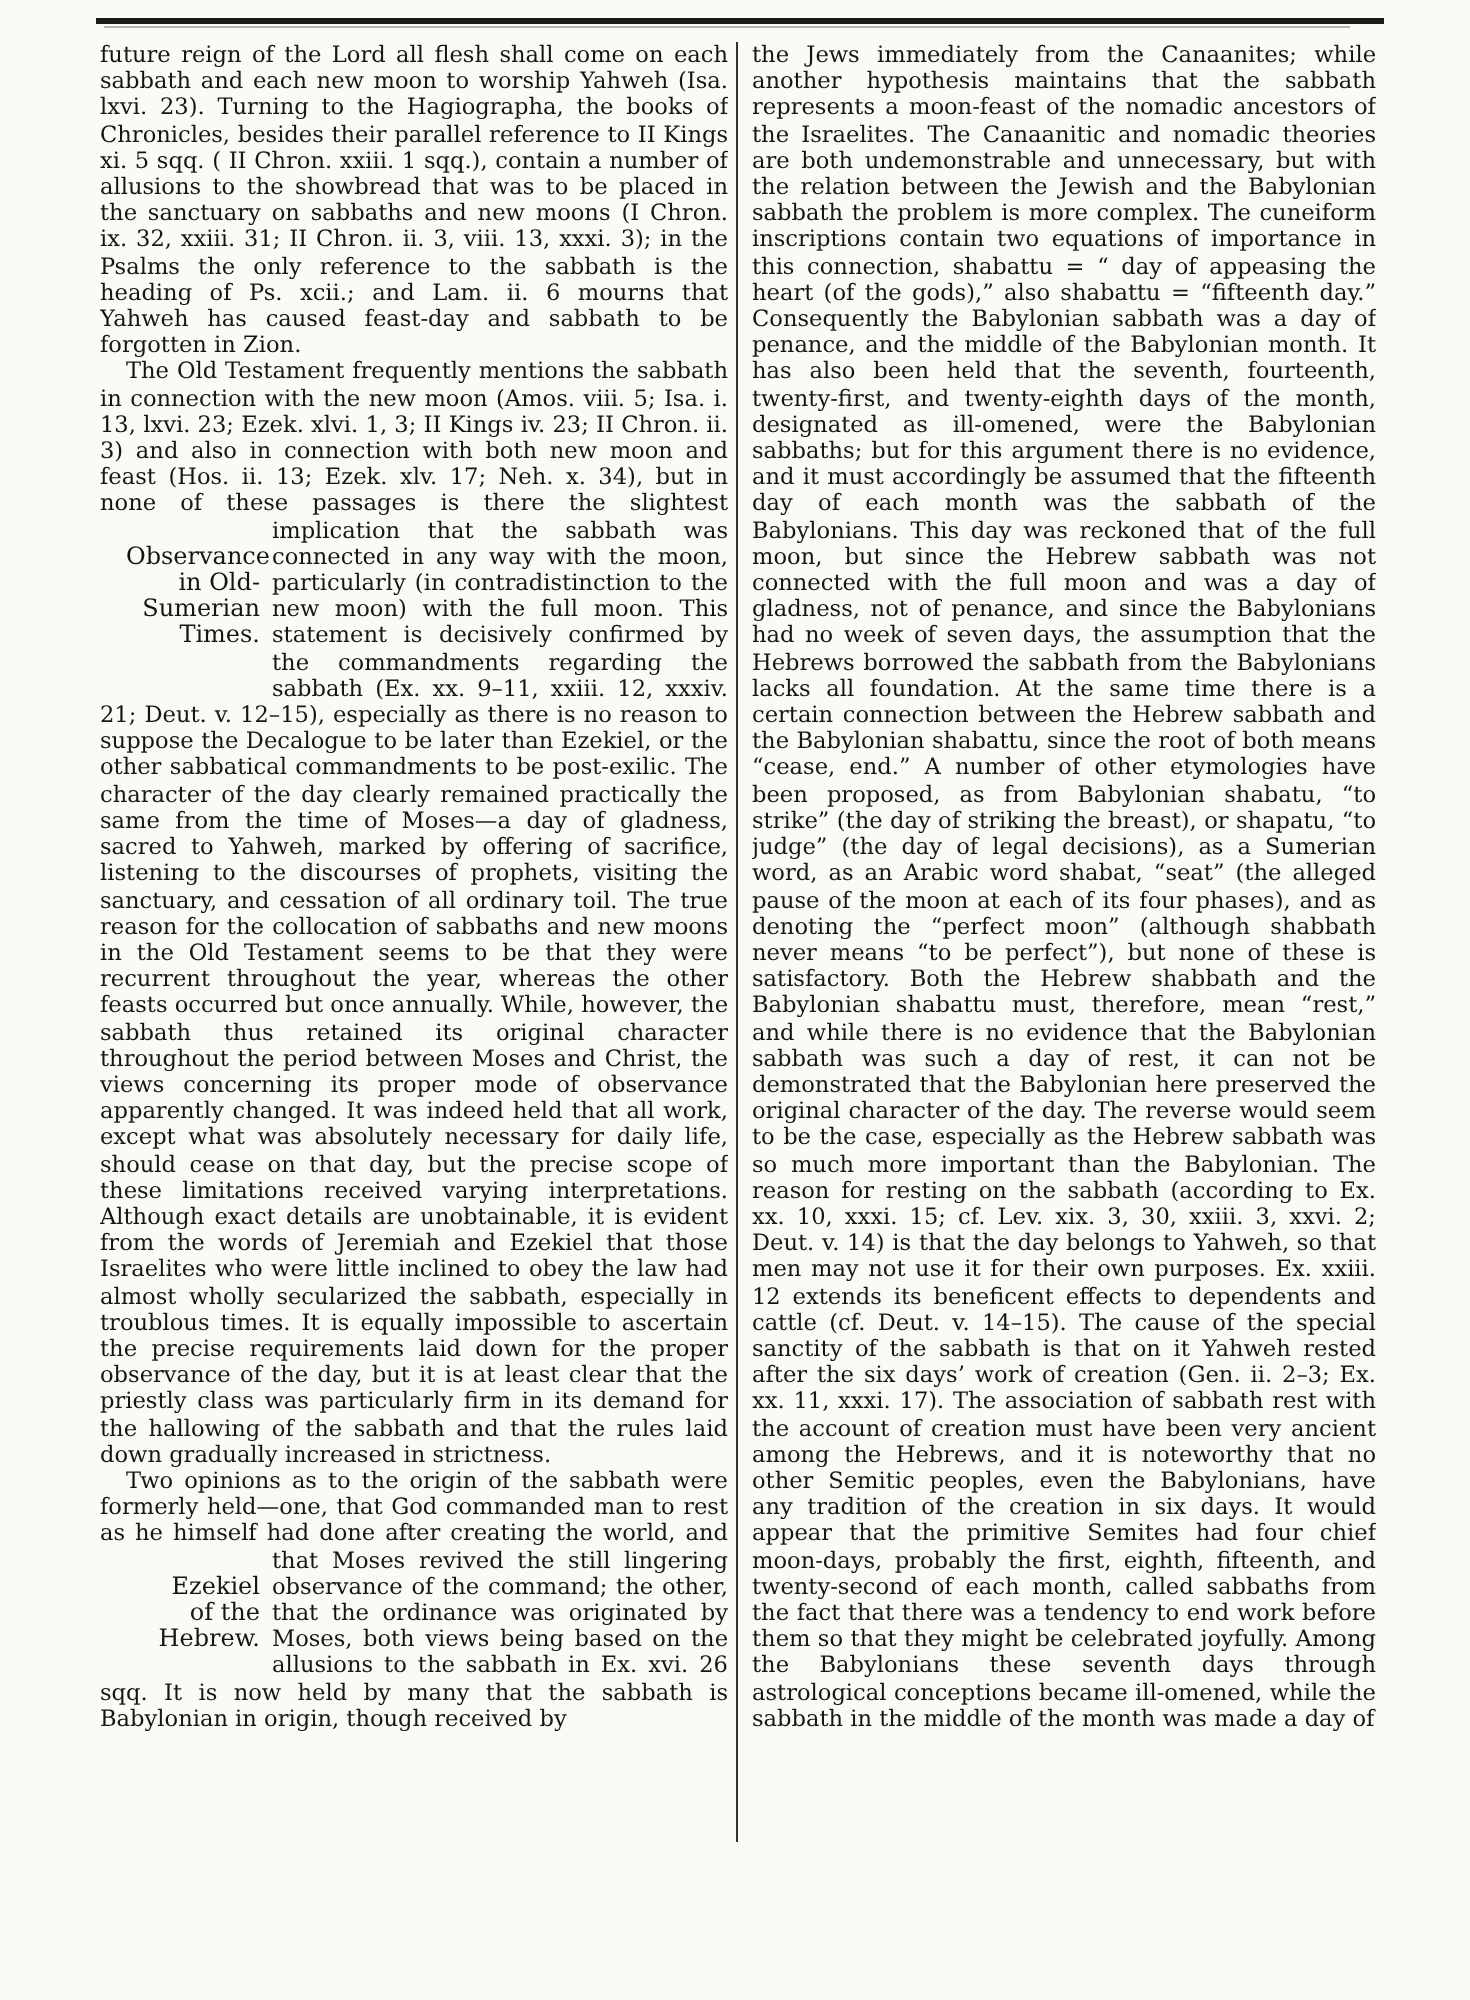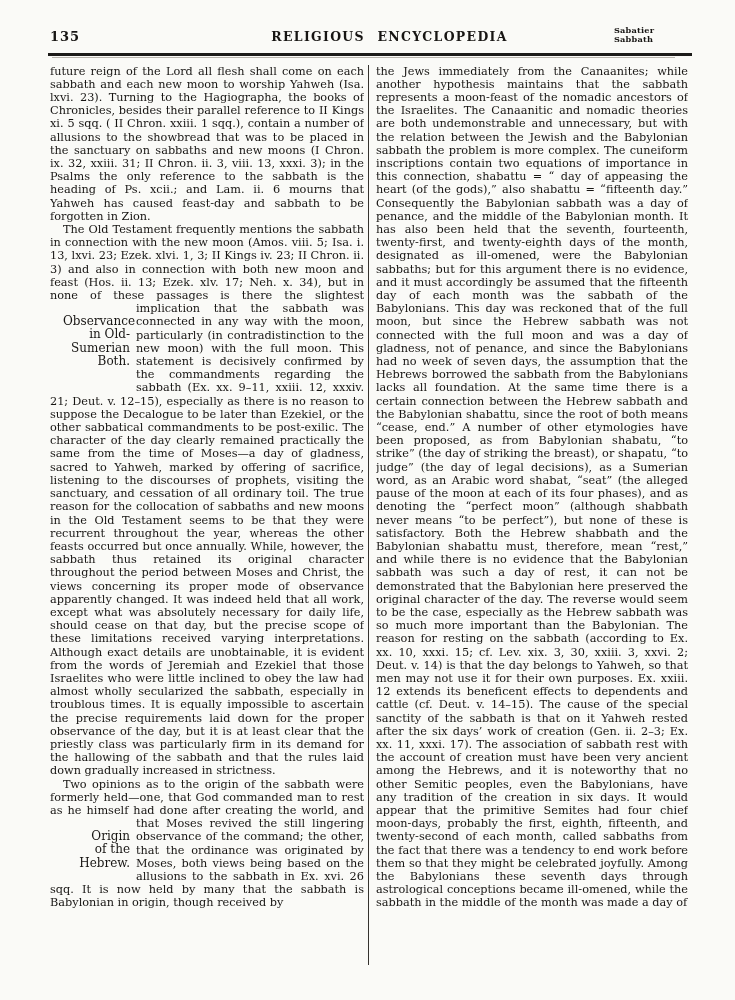--- a/index.html
+++ b/index.html
@@ -72,47 +72,39 @@
   }
   .inset-4{height:80px;padding-top:13px;}
   .inset-3{height:66px;padding-top:13px;}
   .inset-line{display:block;line-height:13.2px;}
 </style>
 </head>
 <body>
 
 <div class="page">
 
-  <div class="header">
-    <div class="page-num">135</div>
-    <div class="title">RELIGIOUS ENCYCLOPEDIA</div>
-    <div class="entry-range">
-      <span>Sabatier</span>
-      <span>Sabbath</span>
-    </div>
-  </div>
   <div class="rule"></div>
   <div class="rule-echo"></div>
 
   <div class="cols">
 
     <div class="col col-left">
       <p class="para"><span>future reign of the Lord all flesh shall come on each sabbath and each new moon to worship Yahweh (Isa. lxvi. 23). Turning to the Hagiographa, the books of Chronicles, besides their parallel reference to II Kings xi. 5 sqq. ( II Chron. xxiii. 1 sqq.), contain a number of allusions to the showbread that was to be placed in the sanctuary on sabbaths and new moons (I Chron. ix. 32, xxiii. 31; II Chron. ii. 3, viii. 13, xxxi. 3); in the Psalms the only reference to the sabbath is the heading of Ps. xcii.; and Lam. ii. 6 mourns that Yahweh has caused feast-day and sabbath to be forgotten in Zion.</span></p>
 
       <p class="para indent"><span>The Old Testament frequently mentions the sabbath in connection with the new moon (Amos. viii. 5; Isa. i. 13, lxvi. 23; Ezek. xlvi. 1, 3; II Kings iv. 23; II Chron. ii. 3) and also in connection with both new moon and feast (Hos. ii. 13; Ezek. xlv. 17; Neh. x. 34), but in none of these passages is there the slightest implication that</span>
         <span class="inset inset-4">
           <span class="inset-line">Observance</span>
           <span class="inset-line">in Old-</span>
           <span class="inset-line">Sumerian</span>
-          <span class="inset-line">Both.</span>
+          <span class="inset-line">Times.</span>
         </span><span>the sabbath was connected in any way with the moon, particularly (in contradistinction to the new moon) with the full moon. This statement is decisively confirmed by the commandments regarding the sabbath (Ex. xx. 9–11, xxiii. 12, xxxiv. 21; Deut. v. 12–15), especially as there is no reason to suppose the Decalogue to be later than Ezekiel, or the other sabbatical commandments to be post-exilic. The character of the day clearly remained practically the same from the time of Moses—a day of gladness, sacred to Yahweh, marked by offering of sacrifice, listening to the discourses of prophets, visiting the sanctuary, and cessation of all ordinary toil. The true reason for the collocation of sabbaths and new moons in the Old Testament seems to be that they were recurrent throughout the year, whereas the other feasts occurred but once annually. While, however, the sabbath thus retained its original character throughout the period between Moses and Christ, the views concerning its proper mode of observance apparently changed. It was indeed held that all work, except what was absolutely necessary for daily life, should cease on that day, but the precise scope of these limitations received varying interpretations. Although exact details are unobtainable, it is evident from the words of Jeremiah and Ezekiel that those Israelites who were little inclined to obey the law had almost wholly secularized the sabbath, especially in troublous times. It is equally impossible to ascertain the precise requirements laid down for the proper observance of the day, but it is at least clear that the priestly class was particularly firm in its demand for the hallowing of the sabbath and that the rules laid down gradually increased in strictness.</span></p>
 
       <p class="para indent"><span>Two opinions as to the origin of the sabbath were formerly held—one, that God commanded man to rest as he himself had done after creating the</span>
         <span class="inset inset-3">
-          <span class="inset-line">Origin</span>
+          <span class="inset-line">Ezekiel</span>
           <span class="inset-line">of the</span>
           <span class="inset-line">Hebrew.</span>
         </span><span>world, and that Moses revived the still lingering observance of the command; the other, that the ordinance was originated by Moses, both views being based on the allusions to the sabbath in Ex. xvi. 26 sqq. It is now held by many that the sabbath is Babylonian in origin, though received by</span></p>
     </div>
 
     <div class="divider"></div>
 
     <div class="col col-right">
       <p class="para"><span>the Jews immediately from the Canaanites; while another hypothesis maintains that the sabbath represents a moon-feast of the nomadic ancestors of the Israelites. The Canaanitic and nomadic theories are both undemonstrable and unnecessary, but with the relation between the Jewish and the Babylonian sabbath the problem is more complex. The cuneiform inscriptions contain two equations of importance in this connection, shabattu = “ day of appeasing the heart (of the gods),” also shabattu = “fifteenth day.” Consequently the Babylonian sabbath was a day of penance, and the middle of the Babylonian month. It has also been held that the seventh, fourteenth, twenty-first, and twenty-eighth days of the month, designated as ill-omened, were the Babylonian sabbaths; but for this argument there is no evidence, and it must accordingly be assumed that the fifteenth day of each month was the sabbath of the Babylonians. This day was reckoned that of the full moon, but since the Hebrew sabbath was not connected with the full moon and was a day of gladness, not of penance, and since the Babylonians had no week of seven days, the assumption that the Hebrews borrowed the sabbath from the Babylonians lacks all foundation. At the same time there is a certain connection between the Hebrew sabbath and the Babylonian shabattu, since the root of both means “cease, end.” A number of other etymologies have been proposed, as from Babylonian shabatu, “to strike” (the day of striking the breast), or shapatu, “to judge” (the day of legal decisions), as a Sumerian word, as an Arabic word shabat, “seat” (the alleged pause of the moon at each of its four phases), and as denoting the “perfect moon” (although shabbath never means “to be perfect”), but none of these is satisfactory. Both the Hebrew shabbath and the Babylonian shabattu must, therefore, mean “rest,” and while there is no evidence that the Babylonian sabbath was such a day of rest, it can not be demonstrated that the Babylonian here preserved the original character of the day. The reverse would seem to be the case, especially as the Hebrew sabbath was so much more important than the Babylonian. The reason for resting on the sabbath (according to Ex. xx. 10, xxxi. 15; cf. Lev. xix. 3, 30, xxiii. 3, xxvi. 2; Deut. v. 14) is that the day belongs to Yahweh, so that men may not use it for their own purposes. Ex. xxiii. 12 extends its beneficent effects to dependents and cattle (cf. Deut. v. 14–15). The cause of the special sanctity of the sabbath is that on it Yahweh rested after the six days’ work of creation (Gen. ii. 2–3; Ex. xx. 11, xxxi. 17). The association of sabbath rest with the account of creation must have been very ancient among the Hebrews, and it is noteworthy that no other Semitic peoples, even the Babylonians, have any tradition of the creation in six days. It would appear that the primitive Semites had four chief moon-days, probably the first, eighth, fifteenth, and twenty-second of each month, called sabbaths from the fact that there was a tendency to end work before them so that they might be celebrated joyfully. Among the Babylonians these seventh days through astrological conceptions became ill-omened, while the sabbath in the middle of the month was made a day of</span></p>
     </div>

